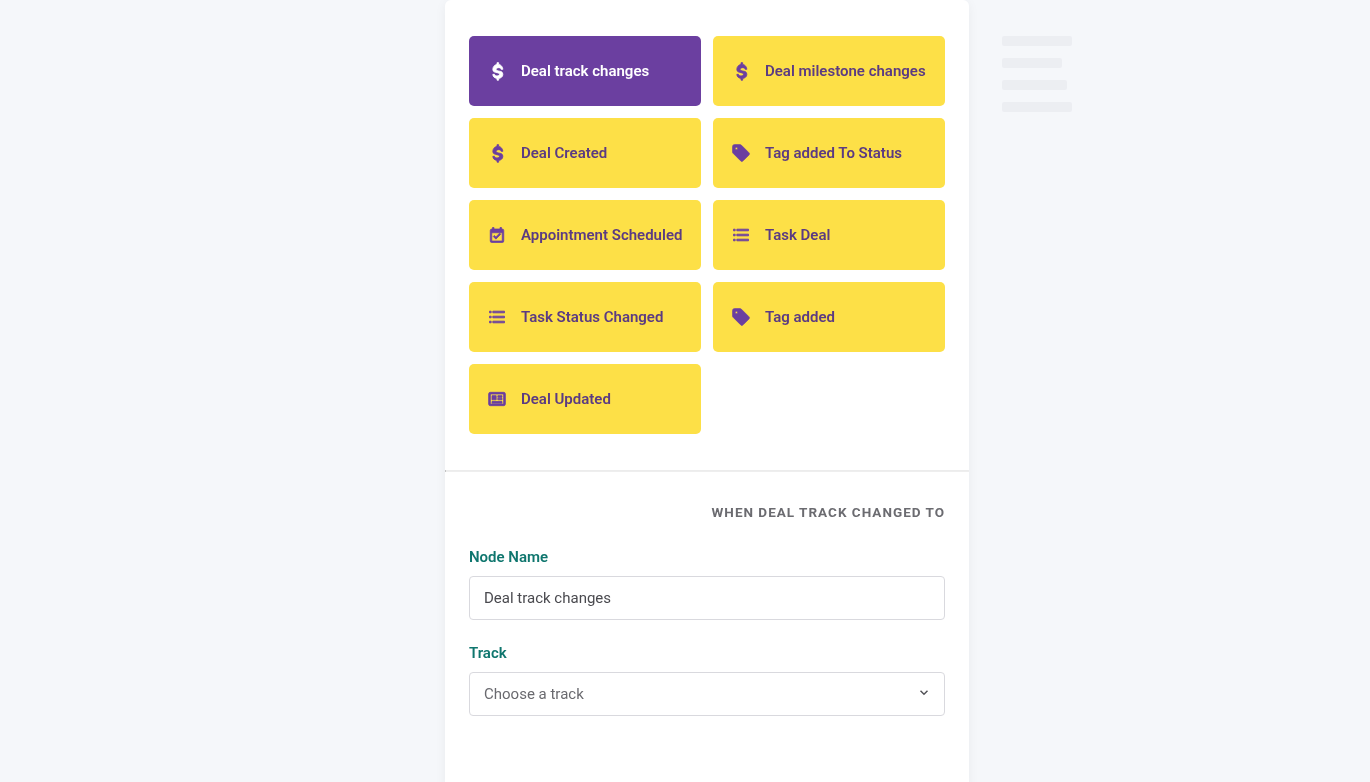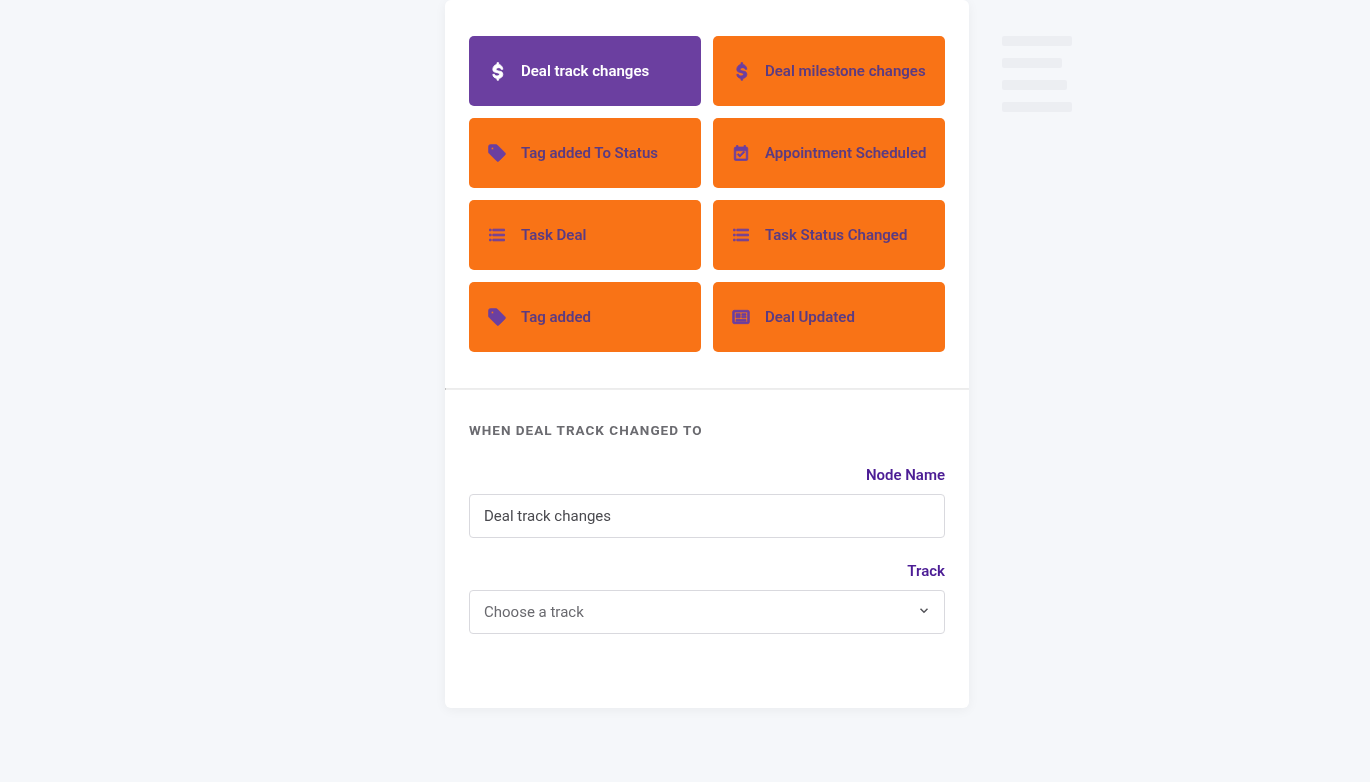--- a/index.html
+++ b/index.html
@@ -21,21 +21,21 @@
     box-shadow: 0 2px 12px rgba(0,0,0,0.05);
     padding-bottom: 40px;
   }
   .trigger-grid {
     display: grid;
     grid-template-columns: 1fr 1fr;
     gap: 12px;
     padding: 36px 24px 36px 24px;
   }
   .trigger-tile {
-    background: #f97316;
+    background: #fde047;
     border-radius: 5px;
     min-height: 70px;
     display: flex;
     align-items: center;
     padding: 0 16px;
     cursor: pointer;
     color: #5b3b82;
     font-weight: 600;
     font-size: 15px;
     line-height: 1.2;
@@ -55,35 +55,34 @@
   }
   .trigger-tile.active .icon svg { fill: #ffffff; stroke: #ffffff; }
   .trigger-tile .icon svg { fill: #6b3fa0; stroke: #6b3fa0; }
   .trigger-tile .label { flex: 1; }
   .divider {
     border-top: 1px solid #ececec;
     margin: 0;
   }
   .form-section { padding: 32px 24px 10px 24px; }
   .section-heading {
-    text-align: left;
+    text-align: right;
     font-size: 13.5px;
     font-weight: 700;
     letter-spacing: 1px;
     color: #6b6b70;
     margin-bottom: 28px;
     text-transform: uppercase;
   }
   .field-label {
     font-size: 15px;
-    color: #4c1d95;
+    color: #0f766e;
     font-weight: 600;
     margin-bottom: 10px;
     display: block;
-    text-align: right;
   }
   .text-input, .select-wrap select {
     width: 100%;
     border: 1px solid #d9d9de;
     border-radius: 4px;
     padding: 12px 14px;
     font-size: 15px;
     color: #4a4a4f;
     background: #fff;
     outline: none;
@@ -148,20 +147,28 @@
 
     <div class="trigger-tile">
       <span class="icon">
         <svg viewBox="0 0 24 24">
             <path d="M12 2v2.07c-2.84.48-5 2.94-5 5.93 0 3.31 2.69 3.5 5 4 2.5.54 3 1 3 2 0 1.1-1.34 2-3 2s-3-.9-3-2H7c0 2.99 2.16 4.45 5 4.93V23h2v-2.07c2.84-.48 5-1.94 5-4.93 0-3.5-2.69-3.5-5-4-2.5-.5-3-1-3-2 0-1.1 1.34-2 3-2s3 .9 3 2h2c0-2.99-2.16-5.45-5-5.93V2h-2z"></path>
           </svg>
       </span>
       <span class="label">Deal milestone changes</span>
     </div>
 
+    <div class="trigger-tile">
+      <span class="icon">
+        <svg viewBox="0 0 24 24">
+            <path d="M12 2v2.07c-2.84.48-5 2.94-5 5.93 0 3.31 2.69 3.5 5 4 2.5.54 3 1 3 2 0 1.1-1.34 2-3 2s-3-.9-3-2H7c0 2.99 2.16 4.45 5 4.93V23h2v-2.07c2.84-.48 5-1.94 5-4.93 0-3.5-2.69-3.5-5-4-2.5-.5-3-1-3-2 0-1.1 1.34-2 3-2s3 .9 3 2h2c0-2.99-2.16-5.45-5-5.93V2h-2z"></path>
+          </svg>
+      </span>
+      <span class="label">Deal Created</span>
+    </div>
 
     <div class="trigger-tile">
       <span class="icon">
         <svg viewBox="0 0 24 24">
             <path d="M21.41 11.58l-9-9A2 2 0 0011 2H4a2 2 0 00-2 2v7a2 2 0 00.59 1.41l9 9a2 2 0 002.82 0l7-7a2 2 0 000-2.83zM6.5 8A1.5 1.5 0 118 6.5 1.5 1.5 0 016.5 8z"></path>
           </svg>
       </span>
       <span class="label">Tag added To Status</span>
     </div>
 

